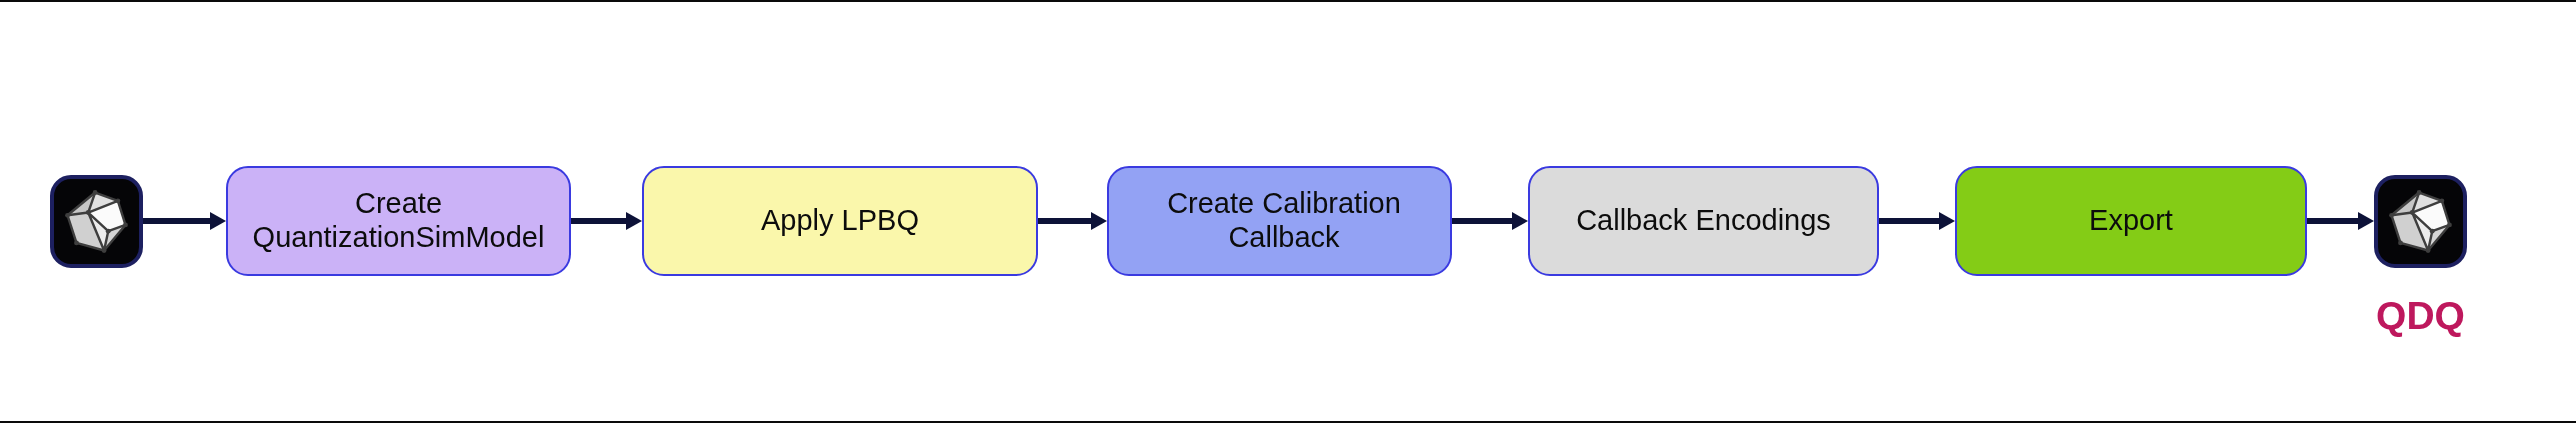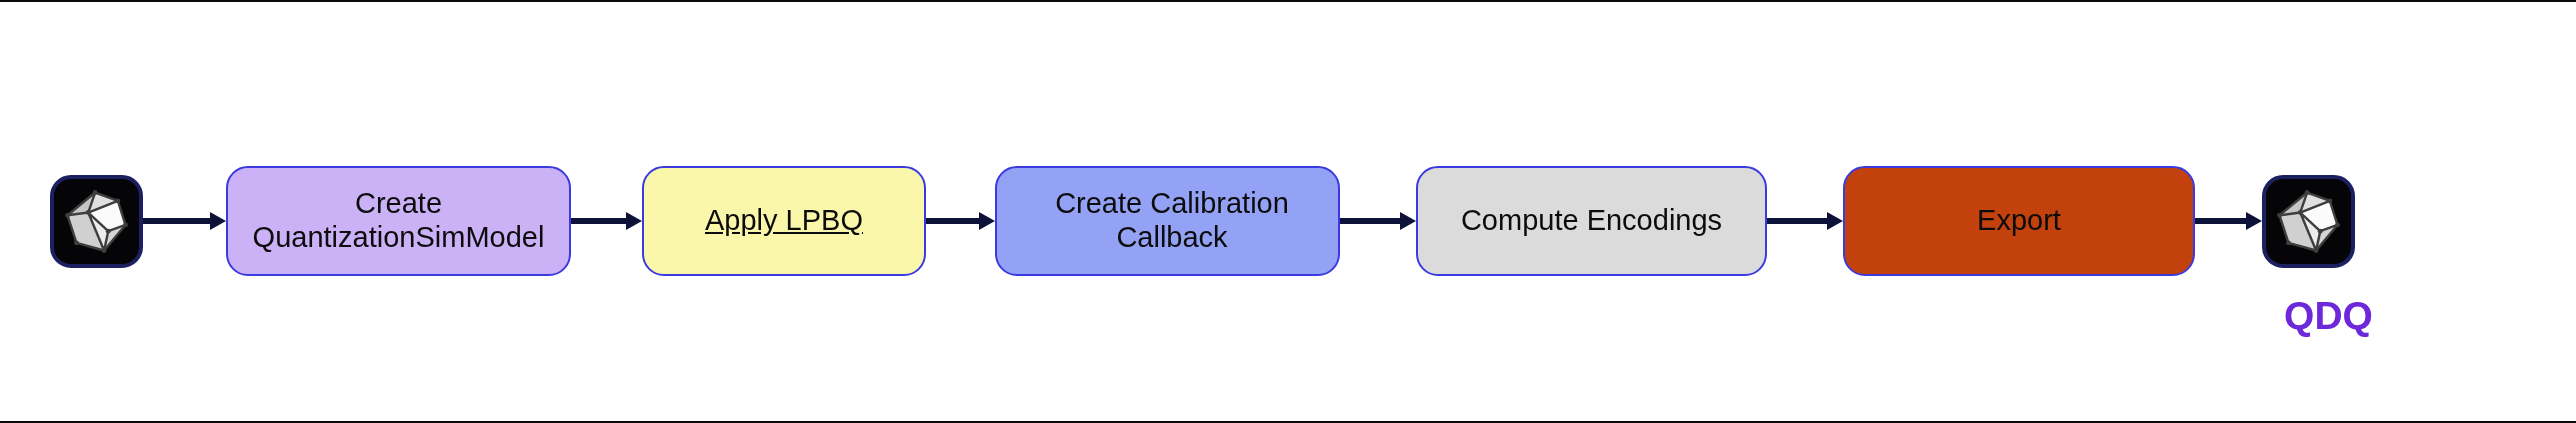--- a/index.html
+++ b/index.html
@@ -76,21 +76,21 @@
     display: flex;
     align-items: center;
     justify-content: center;
     text-align: center;
     font-size: 29px;
     line-height: 1.16;
     padding: 0 13px;
     flex: 0 0 auto;
   }
   .w0 { width: 345px; }
-  .w1 { width: 284px; text-decoration: underline; }
+  .w1 { width: 396px; }
   .w2 { width: 345px; padding-left: 22px; }
   .w3 { width: 351px; }
   .w4 { width: 352px; }
 
   
   .out-wrap { position: relative; flex: 0 0 auto; width: 93px; height: 93px; }
   .out-label {
     position: absolute;
     top: 120px;
     left: 50%;
@@ -162,29 +162,29 @@
     <div class="step w2" style="background-color: rgb(147, 162, 244); border-color: rgb(58, 58, 224);">
       <span>Create Calibration Callback</span>
     </div>
 
     <div class="arrow a3">
       <div class="shaft" style="background-color: rgb(13, 18, 56);"></div>
       <div class="head" style="border-left-color: rgb(13, 18, 56);"></div>
     </div>
 
     <div class="step w3" style="background-color: rgb(219, 219, 219); border-color: rgb(58, 58, 224);">
-      <span>Compute Encodings</span>
+      <span>Callback Encodings</span>
     </div>
 
     <div class="arrow a4">
       <div class="shaft" style="background-color: rgb(13, 18, 56);"></div>
       <div class="head" style="border-left-color: rgb(13, 18, 56);"></div>
     </div>
 
-    <div class="step w4" style="background-color: #c2410c; border-color: rgb(58, 58, 224);">
+    <div class="step w4" style="background-color: #84cc16; border-color: rgb(58, 58, 224);">
       <span>Export</span>
     </div>
 
     <div class="arrow a5">
       <div class="shaft" style="background-color: rgb(13, 18, 56);"></div>
       <div class="head" style="border-left-color: rgb(13, 18, 56);"></div>
     </div>
 
     <div class="out-wrap">
       <div class="onnx-tile" style="background-color: rgb(5, 5, 7); border-color: rgb(29, 32, 96);">
@@ -204,21 +204,21 @@
               <circle cx="81" cy="20" r="3.5"></circle>
             <circle cx="92" cy="55" r="3.5"></circle>
               <circle cx="61" cy="92" r="3.5"></circle>
             <circle cx="21" cy="81" r="3.5"></circle>
               <circle cx="8" cy="41" r="3.5"></circle>
             <circle cx="38" cy="37" r="3.5"></circle>
               <circle cx="67" cy="64" r="3.5"></circle>
           </g>
         </svg>
       </div>
-      <div class="out-label" style="color: #6d28d9; margin-left: 20px;">
+      <div class="out-label" style="color: #be185d;">
         <div>QDQ</div>
       </div>
     </div>
 
   </div>
 
   <div class="rule bottom" style="background-color: rgb(10, 10, 10);"></div>
 </div>
 
 

